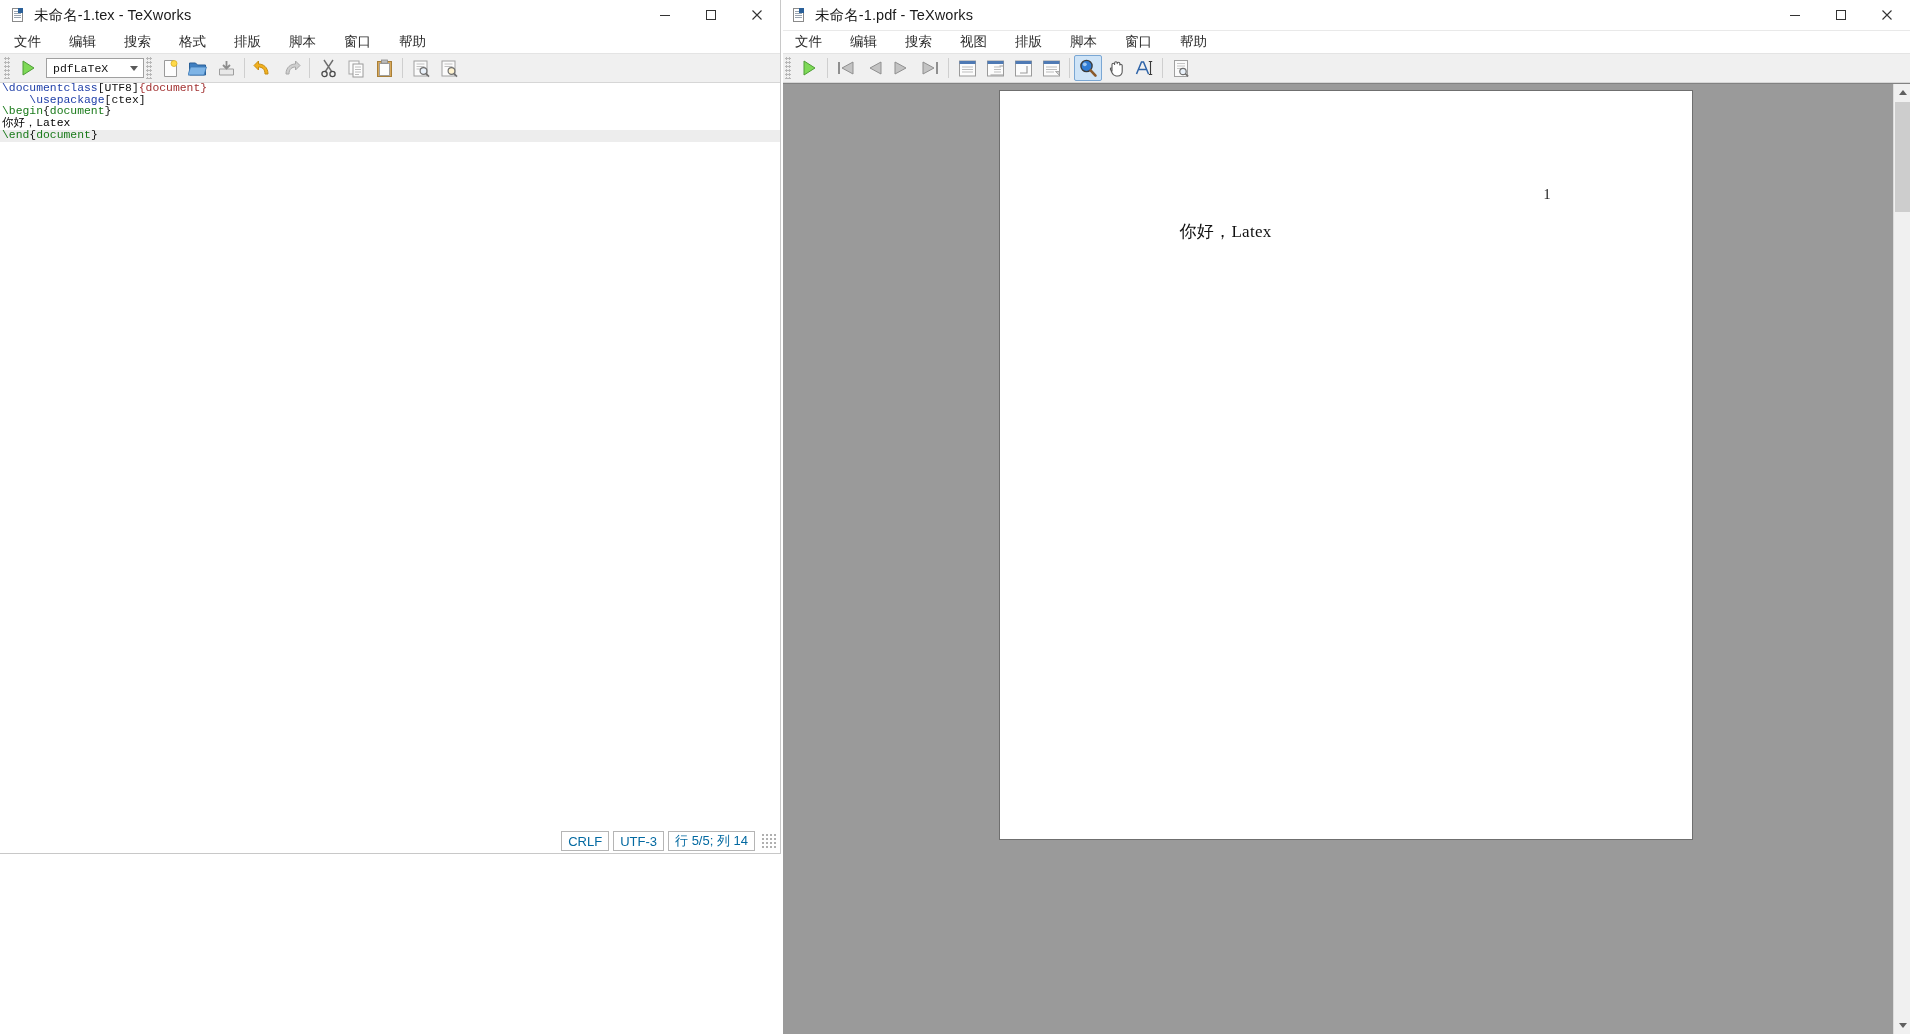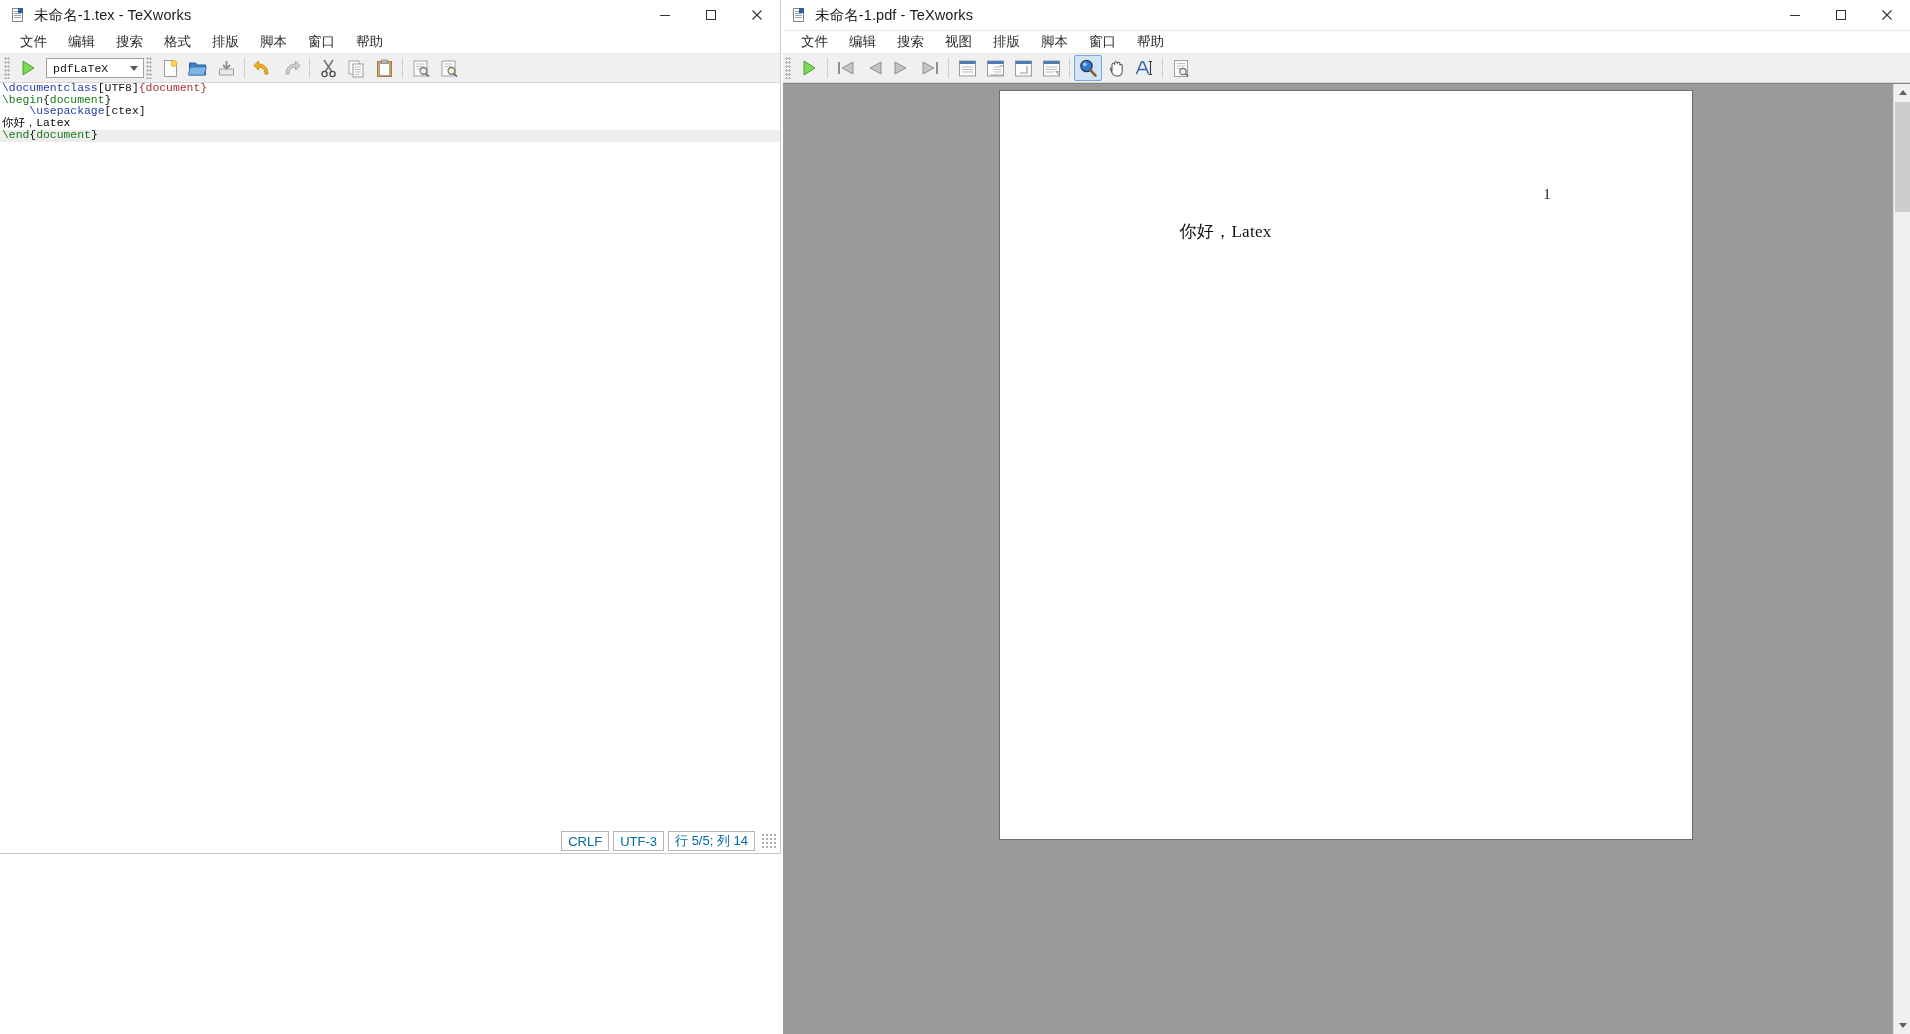--- a/index.html
+++ b/index.html
@@ -41,21 +41,21 @@
   .title-btns { display:flex; height:31px; flex:0 0 auto; }
   .tbtn {
     width:46px; height:31px; display:flex; align-items:center; justify-content:center;
     color:#222;
   }
   .tbtn svg { display:block; }
 
   
   .menubar {
     height: 22px; display:flex; background:#ffffff;
-    padding-left: 12px; gap:5px; flex:0 0 22px;
+    padding-left: 6px; gap:12px; flex:0 0 22px;
   }
   .menu-item {
     font-size: 13.5px; color:#2b2b2b; padding: 2px 8px; white-space:nowrap;
   }
 
   
   .toolbar {
     height: 30px; background:#f0f0f0; border-top:1px solid #e4e4e4;
     border-bottom:1px solid #d6d6d6; display:flex; align-items:center;
     padding: 0 2px; gap:0; flex:0 0 30px;
@@ -317,22 +317,22 @@
           <path d="M4.5 5 h8 M4.5 7.5 h8" stroke="#c2c2c2" stroke-width="1"></path>
           <circle cx="11.5" cy="12" r="3.4" fill="#fff3d0" stroke="#6f6f6f" stroke-width="1.2"></circle>
           <path d="M14 14.6 L17 17.6" stroke="#6f6f6f" stroke-width="1.6"></path>
         </svg>
       </div>
     </div>
 
     <div class="editor-area">
       <div id="code-container">
           <div class="code-line"><span class="tok-cs">\documentclass</span><span class="tok-brk">[</span><span class="tok-opt">UTF8</span><span class="tok-brk">]</span><span class="tok-arg">{</span><span class="tok-arg">document</span><span class="tok-arg">}</span></div>
+          <div class="code-line"><span>    </span><span class="tok-cs">\usepackage</span><span class="tok-brk">[</span><span class="tok-opt">ctex</span><span class="tok-brk">]</span></div>
           <div class="code-line"><span class="tok-env">\begin</span><span class="tok-brk">{</span><span class="tok-env">document</span><span class="tok-brk">}</span></div>
-          <div class="code-line"><span>    </span><span class="tok-cs">\usepackage</span><span class="tok-brk">[</span><span class="tok-opt">ctex</span><span class="tok-brk">]</span></div>
           <div class="code-line"><span class="tok-txt">你好，Latex</span></div>
           <div class="code-line current"><span class="tok-env">\end</span><span class="tok-brk">{</span><span class="tok-env">document</span><span class="tok-brk">}</span></div>
         </div>
     </div>
 
     <div class="statusbar">
       <div class="status-cell">CRLF</div>
       <div class="status-cell">UTF-3</div>
       <div class="status-cell">行 5/5; 列 14</div>
       <div class="resize-grip"></div>

